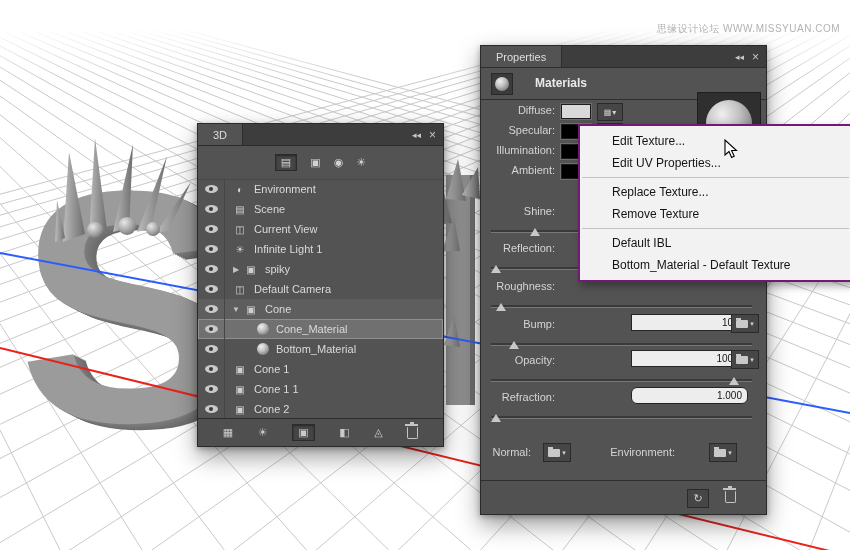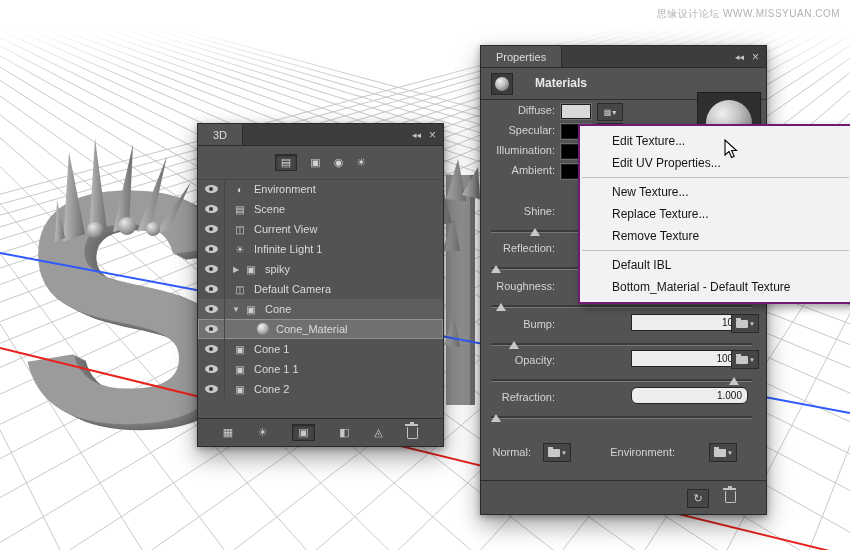--- a/index.html
+++ b/index.html
@@ -4,21 +4,21 @@
 <style>
   html,body{margin:0;padding:0;width:850px;height:550px;overflow:hidden;background:#ffffff;
     font-family:"Liberation Sans", sans-serif;}
   .stage{position:relative;width:850px;height:550px;overflow:hidden;}
 
   
   .bg-svg{position:absolute;left:0;top:0;z-index:0;}
   .axis-svg{position:absolute;left:0;top:0;z-index:3;pointer-events:none;}
   .grid-fade{position:absolute;left:0;top:0;right:0;height:80px;z-index:1;
     background:linear-gradient(#ffffff 0%, #ffffff 35%, rgba(255,255,255,0) 100%);}
-  .watermark{position:absolute;top:7px;right:10px;z-index:5;font-size:10px;color:#b2b2b2;letter-spacing:.5px;}
+  .watermark{position:absolute;top:22px;right:10px;z-index:5;font-size:10px;color:#b2b2b2;letter-spacing:.5px;}
 
   
   .letter-s{position:absolute;left:18px;top:178px;z-index:2;font-size:330px;line-height:.78;font-weight:bold;
     color:#9b9b9b;
     text-shadow:2px 1px 0 #7b7b7b,4px 2px 0 #787878,6px 3px 0 #757575,8px 4px 0 #727272,
                 10px 5px 0 #6f6f6f,12px 6px 0 #6c6c6c;}
   .spikes-a{position:absolute;left:55px;top:130px;z-index:2;}
   .spikes-b{position:absolute;left:436px;top:155px;z-index:2;}
 
   
@@ -275,20 +275,27 @@
         <span class="rowicon">▣</span>
         <span class="rowlabel">Cone</span>
       </div>
       <div class="row sub selected">
         <span class="eyecell">
             <span class="eye"></span>
           </span>
         <span class="sphere sphere-ico"></span>
         <span class="rowlabel">Cone_Material</span>
       </div>
+      <div class="row sub">
+        <span class="eyecell">
+            <span class="eye"></span>
+          </span>
+        <span class="sphere sphere-ico"></span>
+        <span class="rowlabel">Bottom_Material</span>
+      </div>
       <div class="row">
         <span class="eyecell">
             <span class="eye"></span>
           </span>
         <span class="rowicon">▣</span>
         <span class="rowlabel">Cone 1</span>
       </div>
       <div class="row">
         <span class="eyecell">
             <span class="eye"></span>
@@ -418,21 +425,20 @@
     <div class="pp-toolbar">
       <div class="syncbox">↻</div>
       <span class="trash pp-trash"></span>
     </div>
   </div>
 
   <div class="menu">
     <div class="menu-item">Edit Texture...</div>
     <div class="menu-item">Edit UV Properties...</div>
     <div class="menu-sep"></div>
-    <div class="menu-item">New Texture...</div>
     <div class="menu-item">Replace Texture...</div>
     <div class="menu-item">Remove Texture</div>
     <div class="menu-sep"></div>
     <div class="menu-item">Default IBL</div>
     <div class="menu-item">Bottom_Material - Default Texture</div>
   </div>
 
   <svg class="cursor" width="15" height="20" viewBox="0 0 15 20">
     <path d="M1,1 L1,16 L5,12.5 L7.6,18.5 L10.2,17.3 L7.6,11.5 L12.5,11.5 Z" fill="#ffffff" stroke="#000000" stroke-width="1.1"></path>
   </svg>

